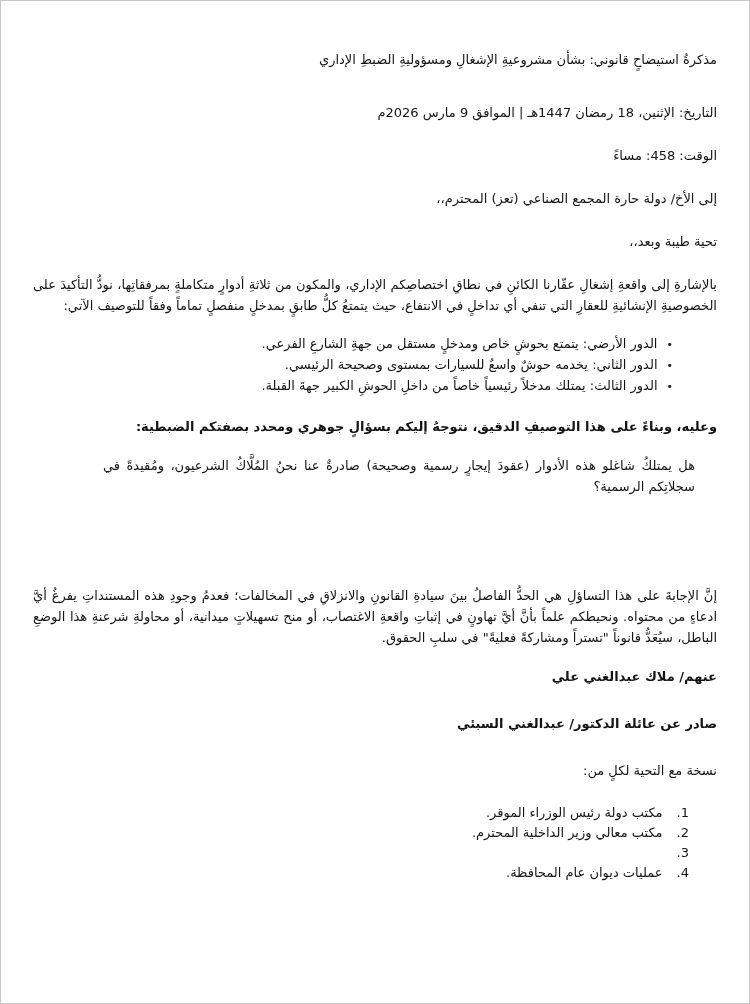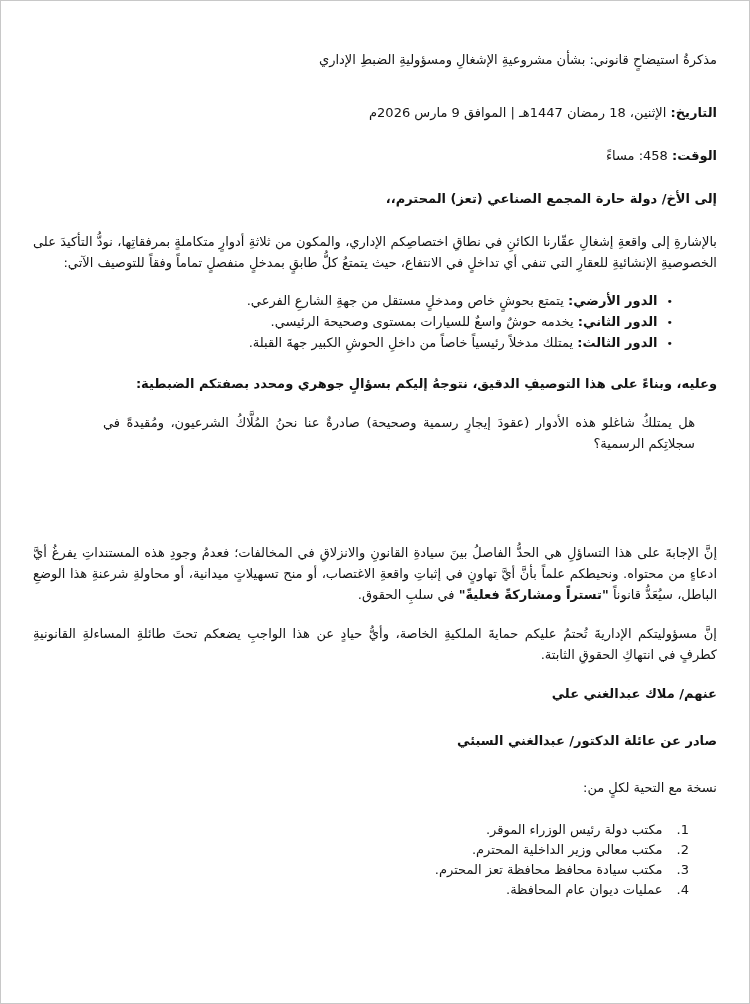--- a/index.html
+++ b/index.html
@@ -20,21 +20,21 @@
     color: #141414;
     padding: 48px 32px 36px 32px;
     overflow: hidden;
   }
   .line {
     margin: 0 0 22px 0;
     line-height: 21px;
     text-align: right;
   }
   .title-line   { margin-bottom: 32px; }
-  .bold         { font-weight: bold; }
+  .bold         { font-weight: normal; }
   p.para {
     margin: 0 0 18px 0;
     line-height: 21px;
     text-align: justify;
     text-justify: inter-word;
   }
   .floors {
     margin: 0 44px 20px 0;
   }
   .floor-row {
@@ -91,20 +91,21 @@
     <span>الإثنين، 18 رمضان 1447هـ | الموافق 9 مارس 2026م</span>
   </div>
 
   <div class="line">
     <span class="bold">الوقت:</span>
     <span>458: مساءً</span>
   </div>
 
   <div class="line bold">إلى الأخ/ دولة حارة المجمع الصناعي (تعز) المحترم،،</div>
 
+  <div class="line bold">تحية طيبة وبعد،،</div>
 
   <p class="para">بالإشارةِ إلى واقعةِ إشغالِ عقّارنا الكائنِ في نطاقِ اختصاصِكم الإداري، والمكون من ثلاثةِ أدوارٍ متكاملةٍ بمرفقاتِها، نودُّ التأكيدَ على الخصوصيةِ الإنشائيةِ للعقارِ التي تنفي أي تداخلٍ في الانتفاع، حيث يتمتعُ كلُّ طابقٍ بمدخلٍ منفصلٍ تماماً وفقاً للتوصيف الآتي:</p>
 
   <div class="floors">
     <div class="floor-row">
       <span class="bullet">•</span>
       <span><span class="bold">الدور الأرضي:</span> <span>يتمتع بحوشٍ خاص ومدخلٍ مستقل من جهةِ الشارعِ الفرعي.</span></span>
     </div>
     <div class="floor-row">
       <span class="bullet">•</span>
@@ -115,40 +116,38 @@
       <span><span class="bold">الدور الثالث:</span> <span>يمتلك مدخلاً رئيسياً خاصاً من داخلِ الحوشِ الكبير جهةَ القبلة.</span></span>
     </div>
   </div>
 
   <div class="question-intro">وعليه، وبناءً على هذا التوصيفِ الدقيق، نتوجهُ إليكم بسؤالٍ جوهري ومحدد بصفتكم الضبطية:</div>
 
   <p class="question-para">هل يمتلكُ شاغلو هذه الأدوار (عقودَ إيجارٍ رسمية وصحيحة) صادرةٌ عنا نحنُ المُلَّاكُ الشرعيون، ومُقيدةً في سجلاتِكم الرسمية؟</p>
 
   <p class="para legal-para"><span>إنَّ الإجابةَ على هذا التساؤلِ هي الحدُّ الفاصلُ بينَ سيادةِ القانونِ والانزلاقِ في المخالفات؛ فعدمُ وجودِ هذه المستنداتِ يفرغُ أيَّ ادعاءٍ من محتواه. ونحيطكم علماً بأنَّ أيَّ تهاونٍ في إثباتِ واقعةِ الاغتصاب، أو منح تسهيلاتٍ ميدانية، أو محاولةِ شرعنةِ هذا الوضعِ الباطل، سيُعَدُّ قانوناً </span><span class="bold">"تستراً ومشاركةً فعليةً"</span><span> في سلبِ الحقوق.</span></p>
 
-  <p class="para resp-para">إنَّ مسؤوليتكم الإداريةَ تُحتمُ عليكم حمايةَ الملكيةِ الخاصة، وأيُّ حيادٍ عن هذا الواجبِ يضعكم تحتَ طائلةِ المساءلةِ القانونيةِ كطرفٍ في انتهاكِ الحقوقِ الثابتة.</p>
 
   <div class="line sig-line">عنهم/ ملاك عبدالغني علي</div>
 
   <div class="line sig-line">صادر عن عائلة الدكتور/ عبدالغني السبئي</div>
 
   <div class="line cc-intro">نسخة مع التحية لكلٍ من:</div>
 
   <div class="cc-list">
     <div class="cc-row">
       <span class="cc-num">1.</span>
       <span>مكتب دولة رئيس الوزراء الموقر.</span>
     </div>
     <div class="cc-row">
       <span class="cc-num">2.</span>
       <span>مكتب معالي وزير الداخلية المحترم.</span>
     </div>
     <div class="cc-row">
       <span class="cc-num">3.</span>
-      <span>مكتب سيادة محافظ محافظة تعز المحترم.</span>
     </div>
     <div class="cc-row">
       <span class="cc-num">4.</span>
       <span>عمليات ديوان عام المحافظة.</span>
     </div>
   </div>
 
 </div>
 
 </body></html>

